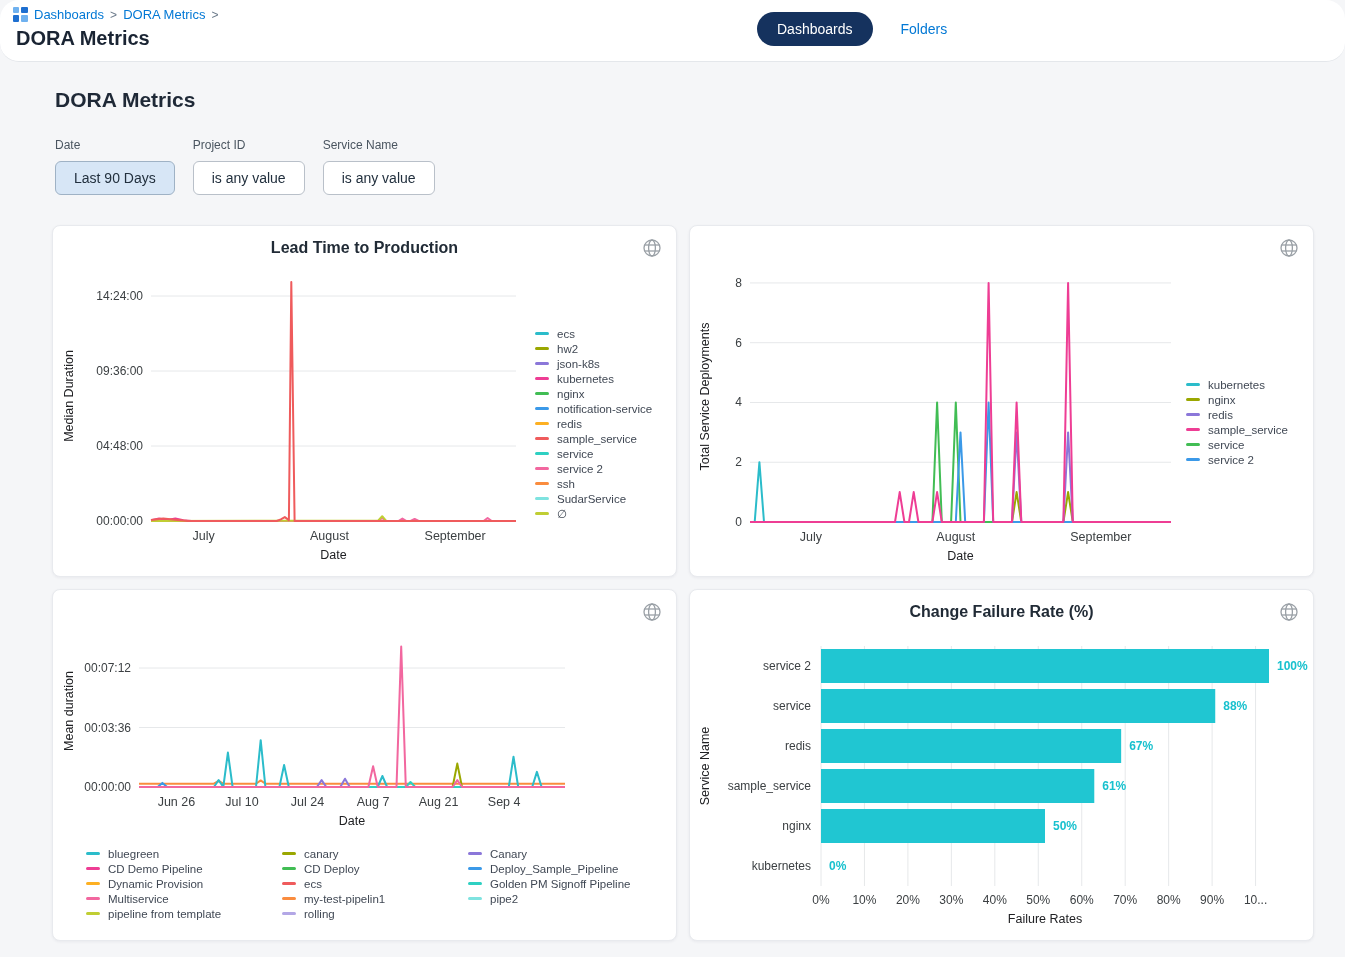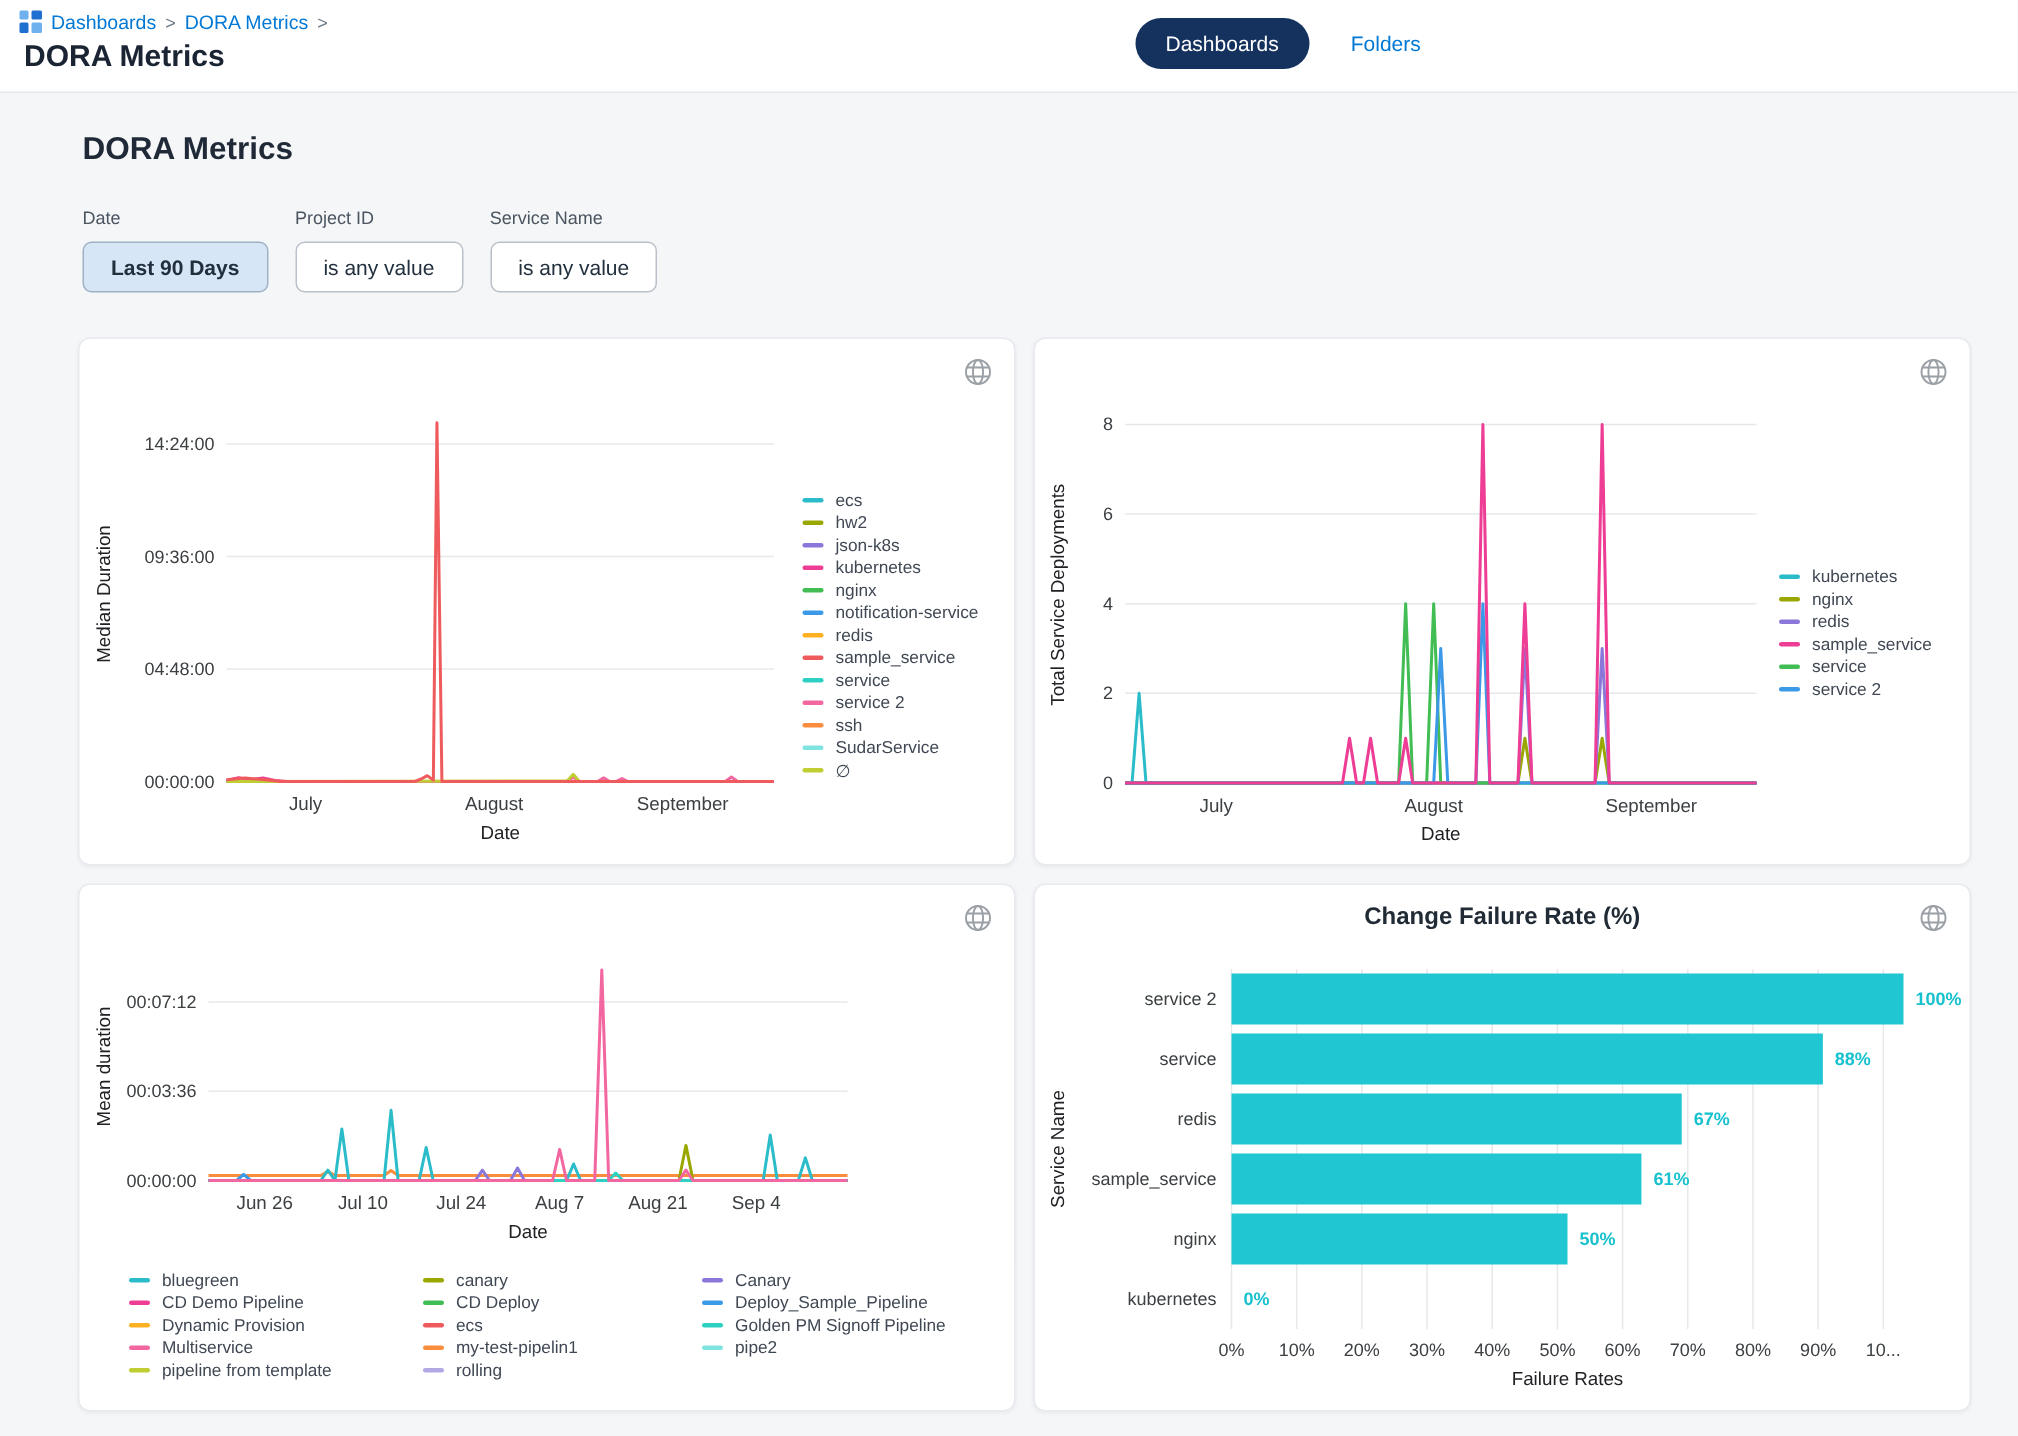--- a/index.html
+++ b/index.html
@@ -9,21 +9,21 @@
     background:#f5f6f8;
     position:relative;
     overflow:hidden;
     color:#1c2b3a;
   }
   svg text { font-family:"Liberation Sans", sans-serif; }
 
   
   .app-header {
     position:absolute; left:0; top:0; width:1345px; height:62px;
-    background:#ffffff; border-bottom:1px solid #e4e7eb; z-index:5;
+    background:#ffffff; border-bottom:1px solid #e4e7eb; z-index:5;border-radius:19px;
   }
   .breadcrumb { position:absolute; left:13px; top:7px; display:flex; align-items:center; gap:6px; font-size:13px; }
   .crumb-icon { width:15px; height:15px; display:grid; grid-template-columns:6px 7px; grid-template-rows:6px 7px; gap:1.5px; }
   .crumb-icon i { display:block; border-radius:1px; }
   .crumb-icon i:nth-child(1){ background:#6fb1ef; }
   .crumb-icon i:nth-child(2){ background:#1e6fd0; }
   .crumb-icon i:nth-child(3){ background:#1e6fd0; }
   .crumb-icon i:nth-child(4){ background:#6fb1ef; }
   .crumb-link { color:#0278d5; cursor:pointer; text-decoration:none; }
   .crumb-sep { color:#6b7a8a; font-size:12px; }
@@ -37,21 +37,21 @@
 
   
   .page-title { position:absolute; left:55px; top:88px; font-size:21px; font-weight:700; color:#1f2937; }
   .filters { position:absolute; left:55px; top:138px; display:flex; gap:18px; }
   .filter-group .f-label { font-size:12px; color:#4a5560; margin-bottom:9px; }
   .chip {
     display:inline-flex; align-items:center; justify-content:center;
     height:34px; padding:0 18px; border-radius:6px; font-size:14px; color:#22303e;
     background:#ffffff; border:1px solid #b9c0c9; cursor:pointer; white-space:nowrap;
   }
-  .chip.active { background:#d7e6f6; border-color:#9fb2c5; font-weight:700; }
+  .chip.active { background:#d7e6f6; border-color:#9fb2c5; font-weight:400; }
 
   
   .card {
     position:absolute; width:625px; height:352px; background:#ffffff;
     border:1px solid #e8eaee; border-radius:8px; box-shadow:0 1px 3px rgba(30,40,60,.06);
   }
   #card1 { left:52px;  top:225px; }
   #card2 { left:689px; top:225px; }
   #card3 { left:52px;  top:589px; }
   #card4 { left:689px; top:589px; }
@@ -104,20 +104,21 @@
     <div class="f-label">Project ID</div>
     <span class="chip">is any value</span>
   </div>
   <div class="filter-group">
     <div class="f-label">Service Name</div>
     <span class="chip">is any value</span>
   </div>
 </div>
 
 <section class="card" id="card1">
+  <div class="card-title">Lead Time to Production</div>
   <button class="globe-btn">
     <svg width="22" height="22" viewBox="0 0 22 22">
         <g stroke="#9aa0a6" stroke-width="1.3" fill="none">
       <circle cx="11" cy="11" r="8"></circle>
           <ellipse cx="11" cy="11" rx="3.4" ry="8"></ellipse>
       <line x1="3.6" y1="8" x2="18.4" y2="8"></line>
           <line x1="3.6" y1="14" x2="18.4" y2="14"></line>
         </g>
       </svg>
   </button>

